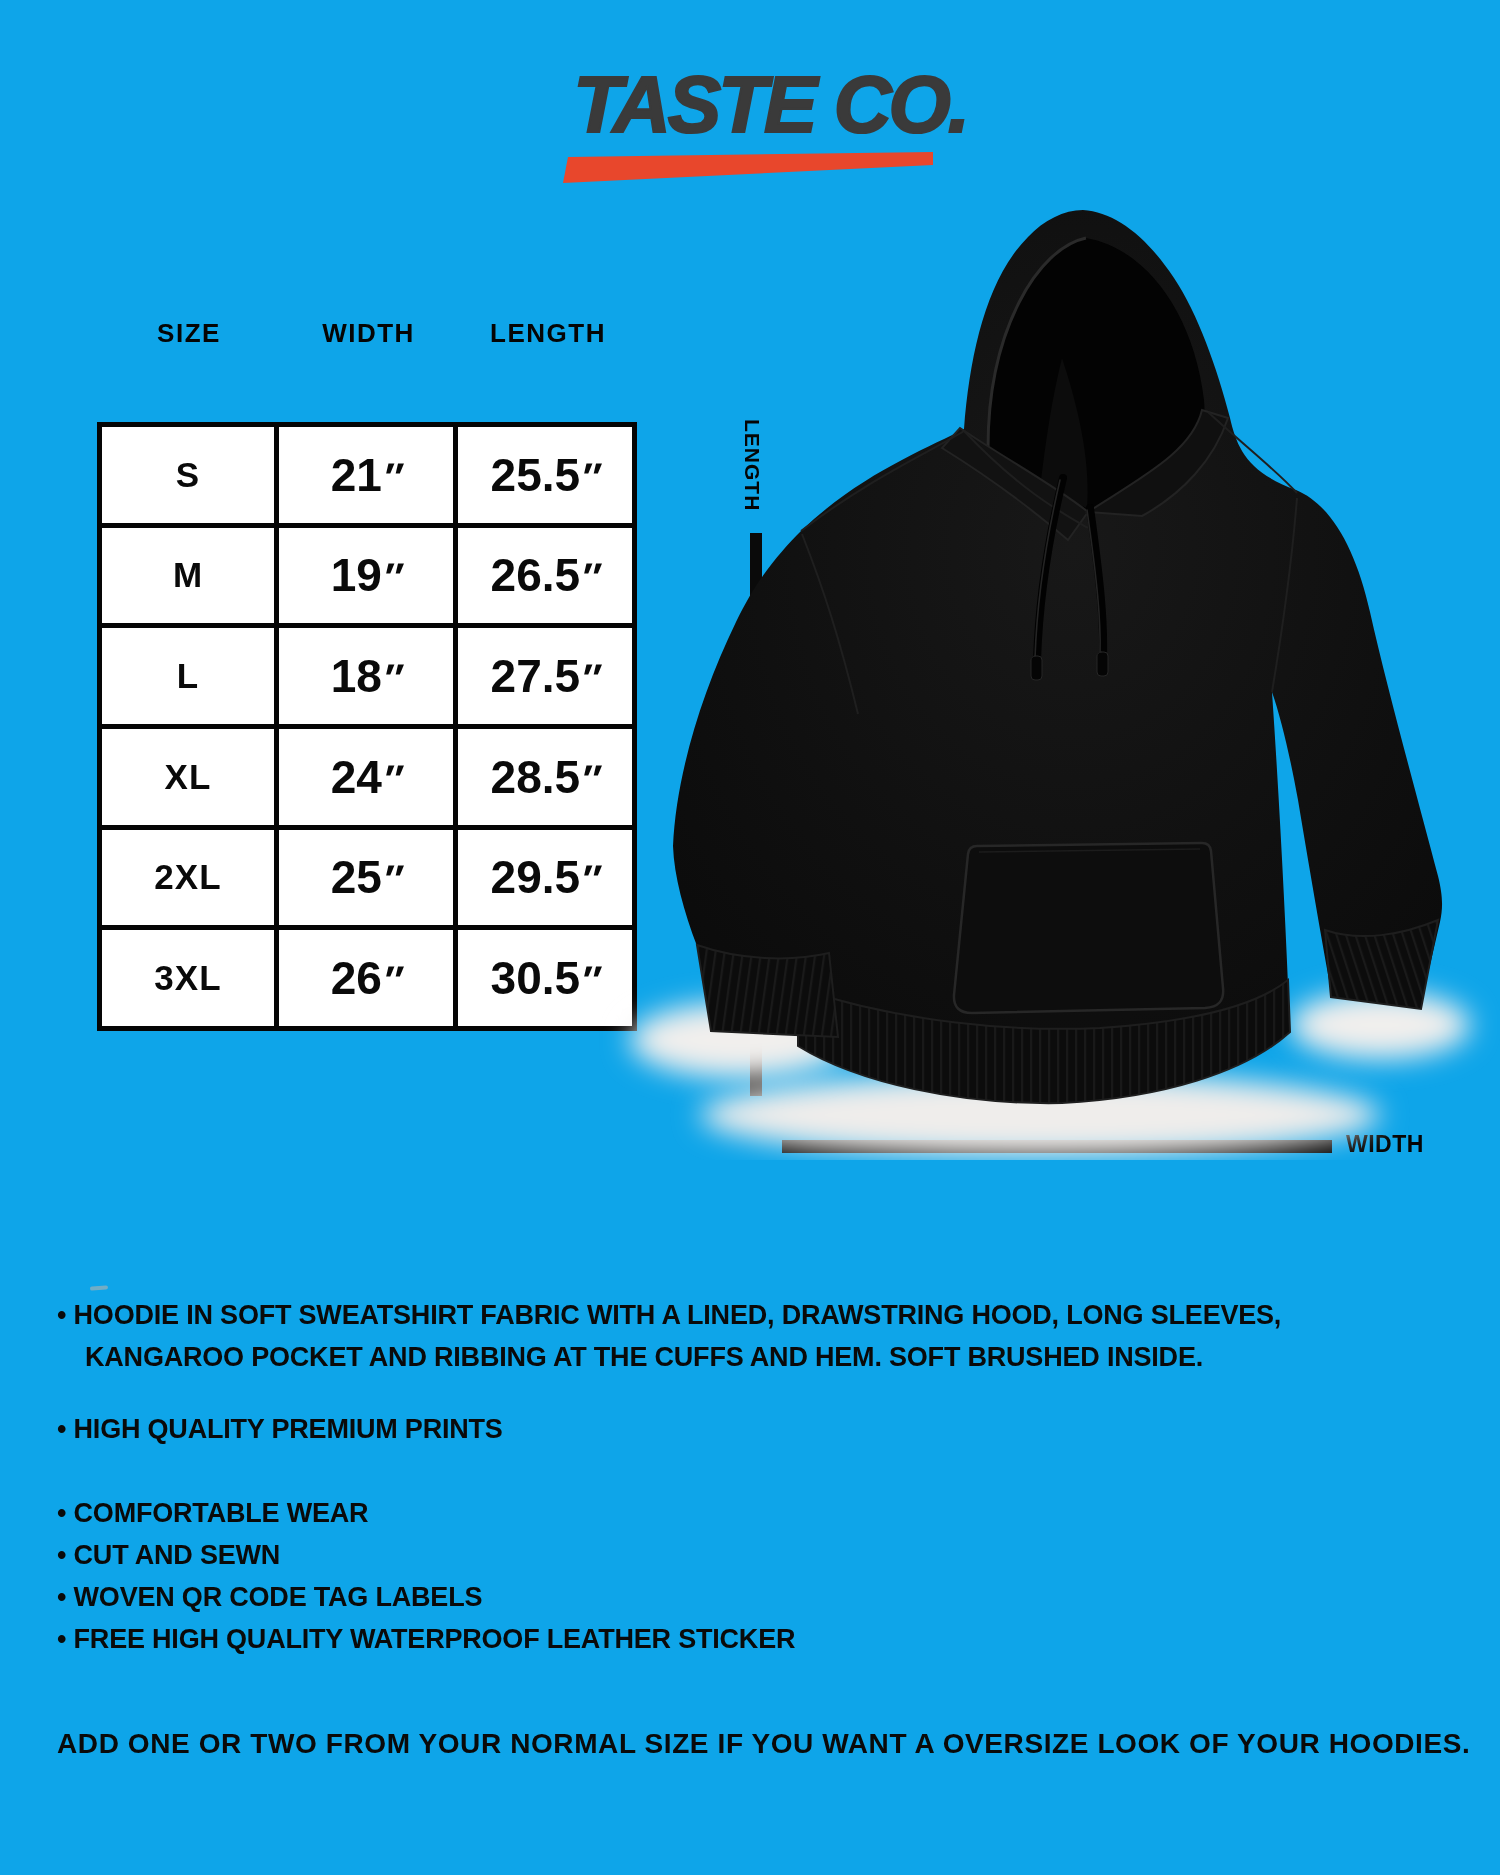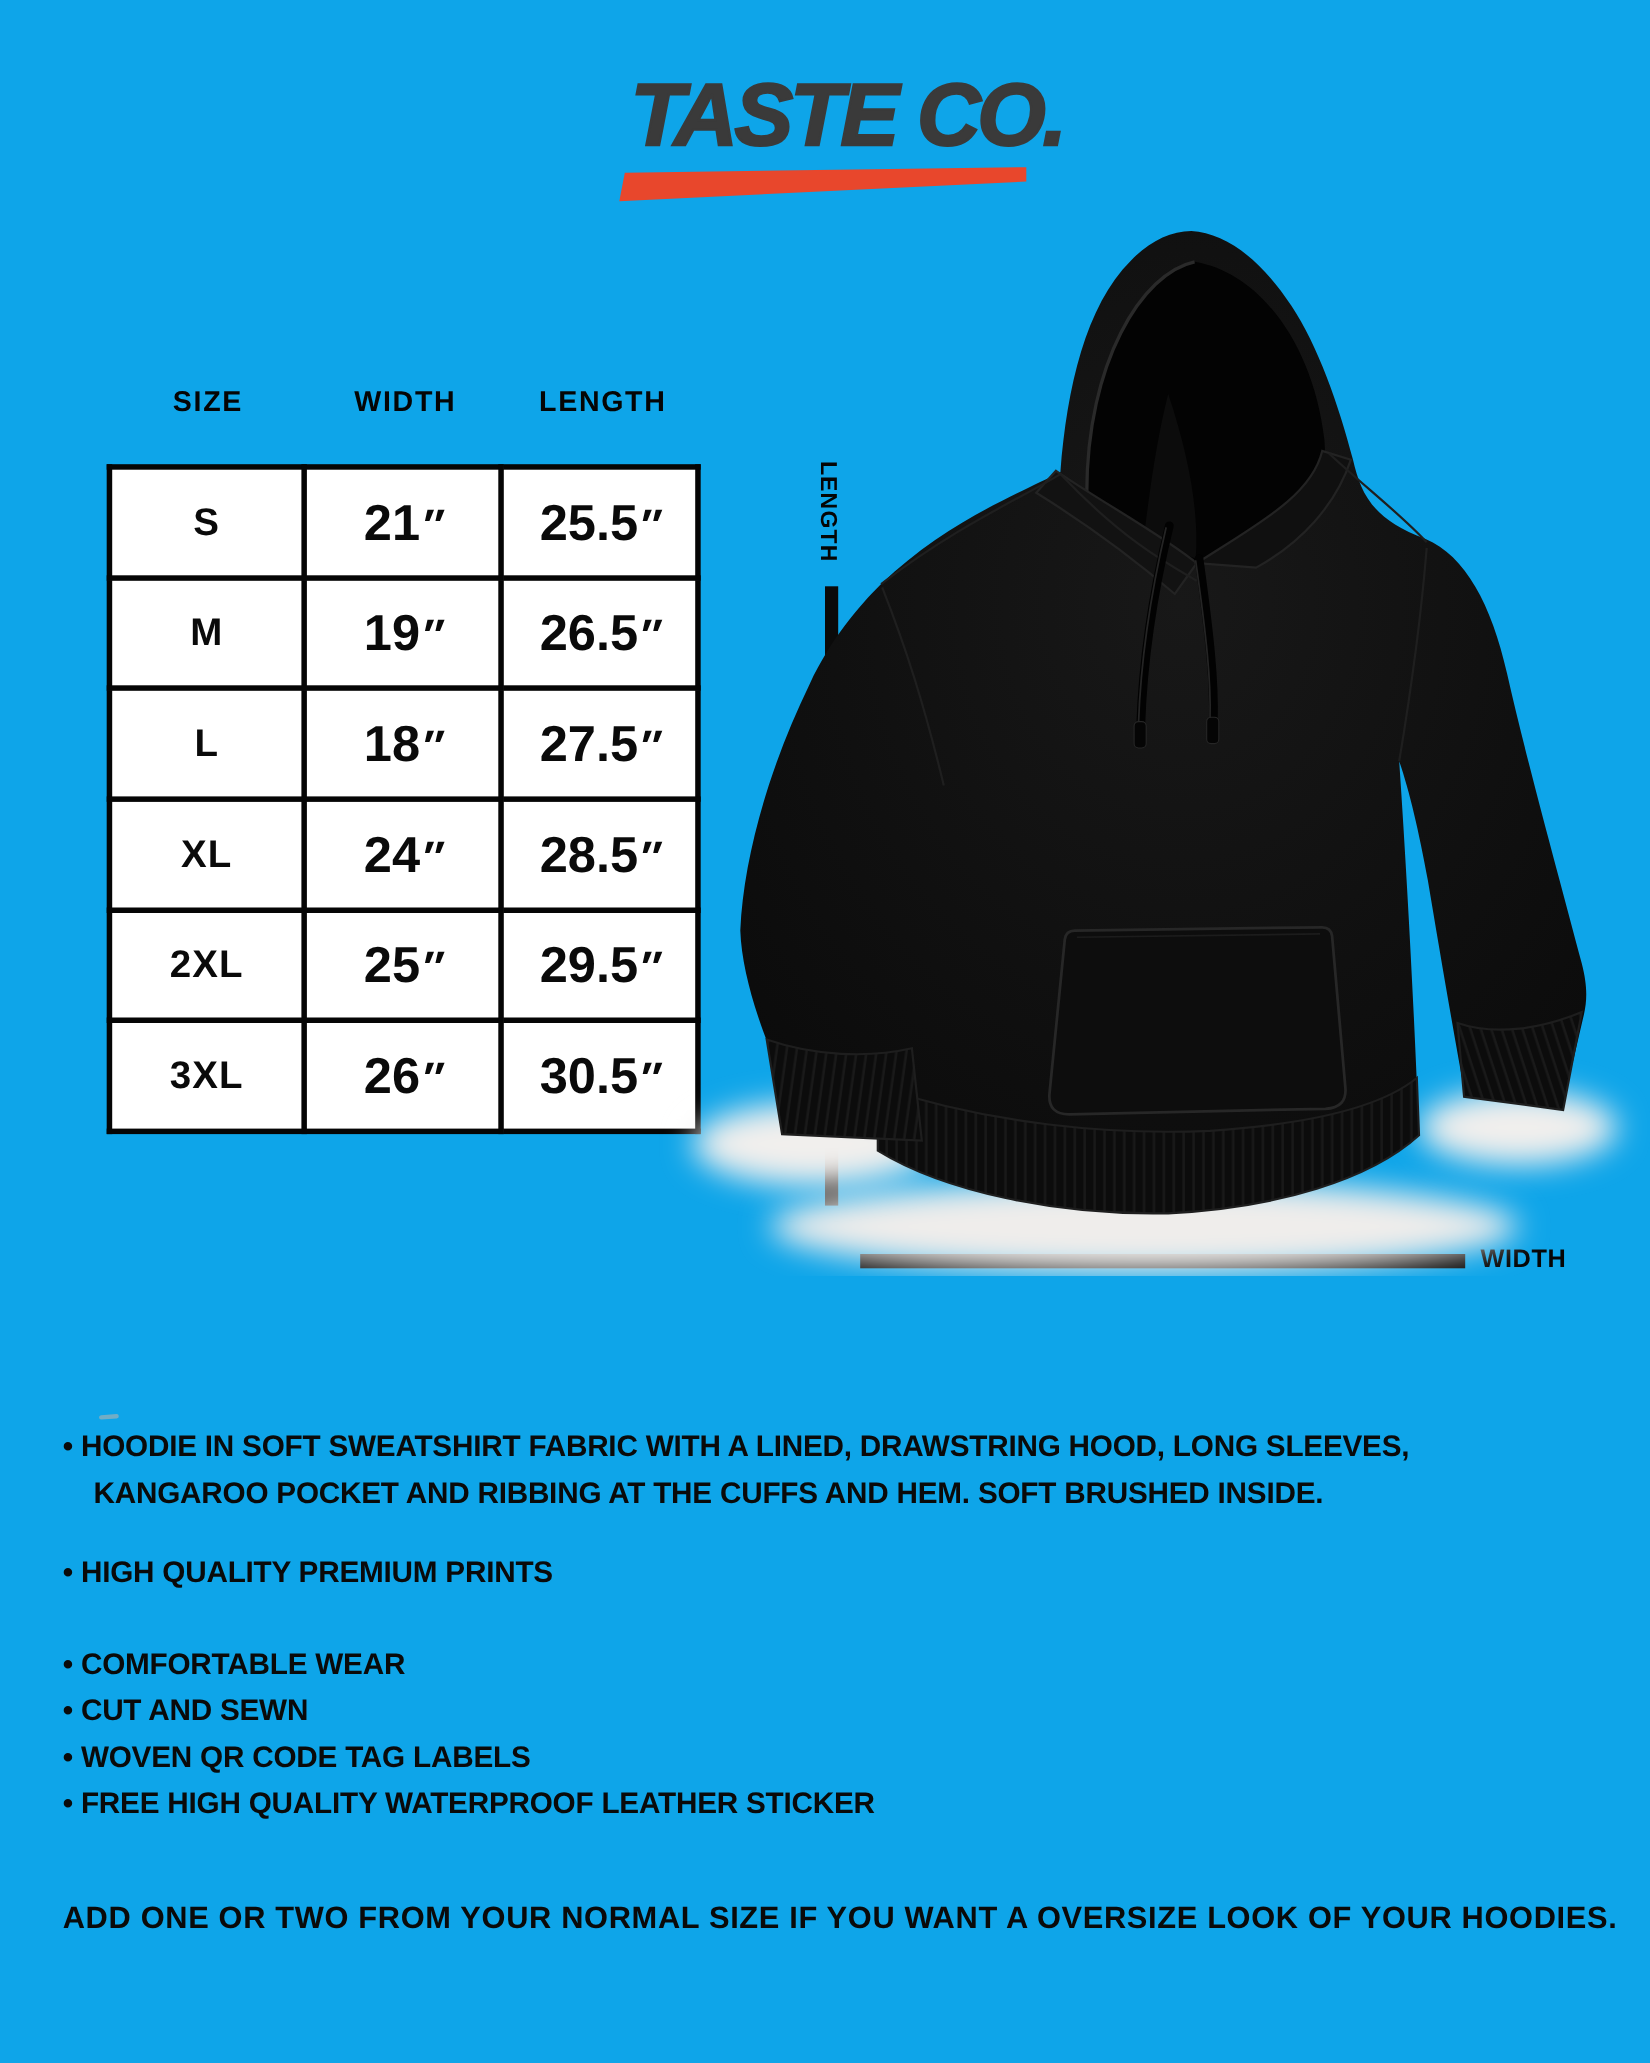--- a/index.html
+++ b/index.html
@@ -21,21 +21,21 @@
   }
   .logo-swoosh { position:absolute; left:556px; top:148px; width:384px; height:40px; }
 
   
   .chart-headers {
     position:absolute; left:100px; top:318px; width:537px;
     display:flex;
   }
   .chart-headers .col-h {
     font-size:26px; font-weight:bold; letter-spacing:1.5px;
-    text-align:center; color:#050505;margin-top:32px;
+    text-align:center; color:#050505;
   }
   .chart-headers .c1 { width:178px; }
   .chart-headers .c2 { width:181px; }
   .chart-headers .c3 { width:178px; }
 
   table.size-table {
     position:absolute; left:97px; top:422px; width:540px; height:609px;
     border-collapse:collapse; table-layout:fixed;
   }
   table.size-table td {

